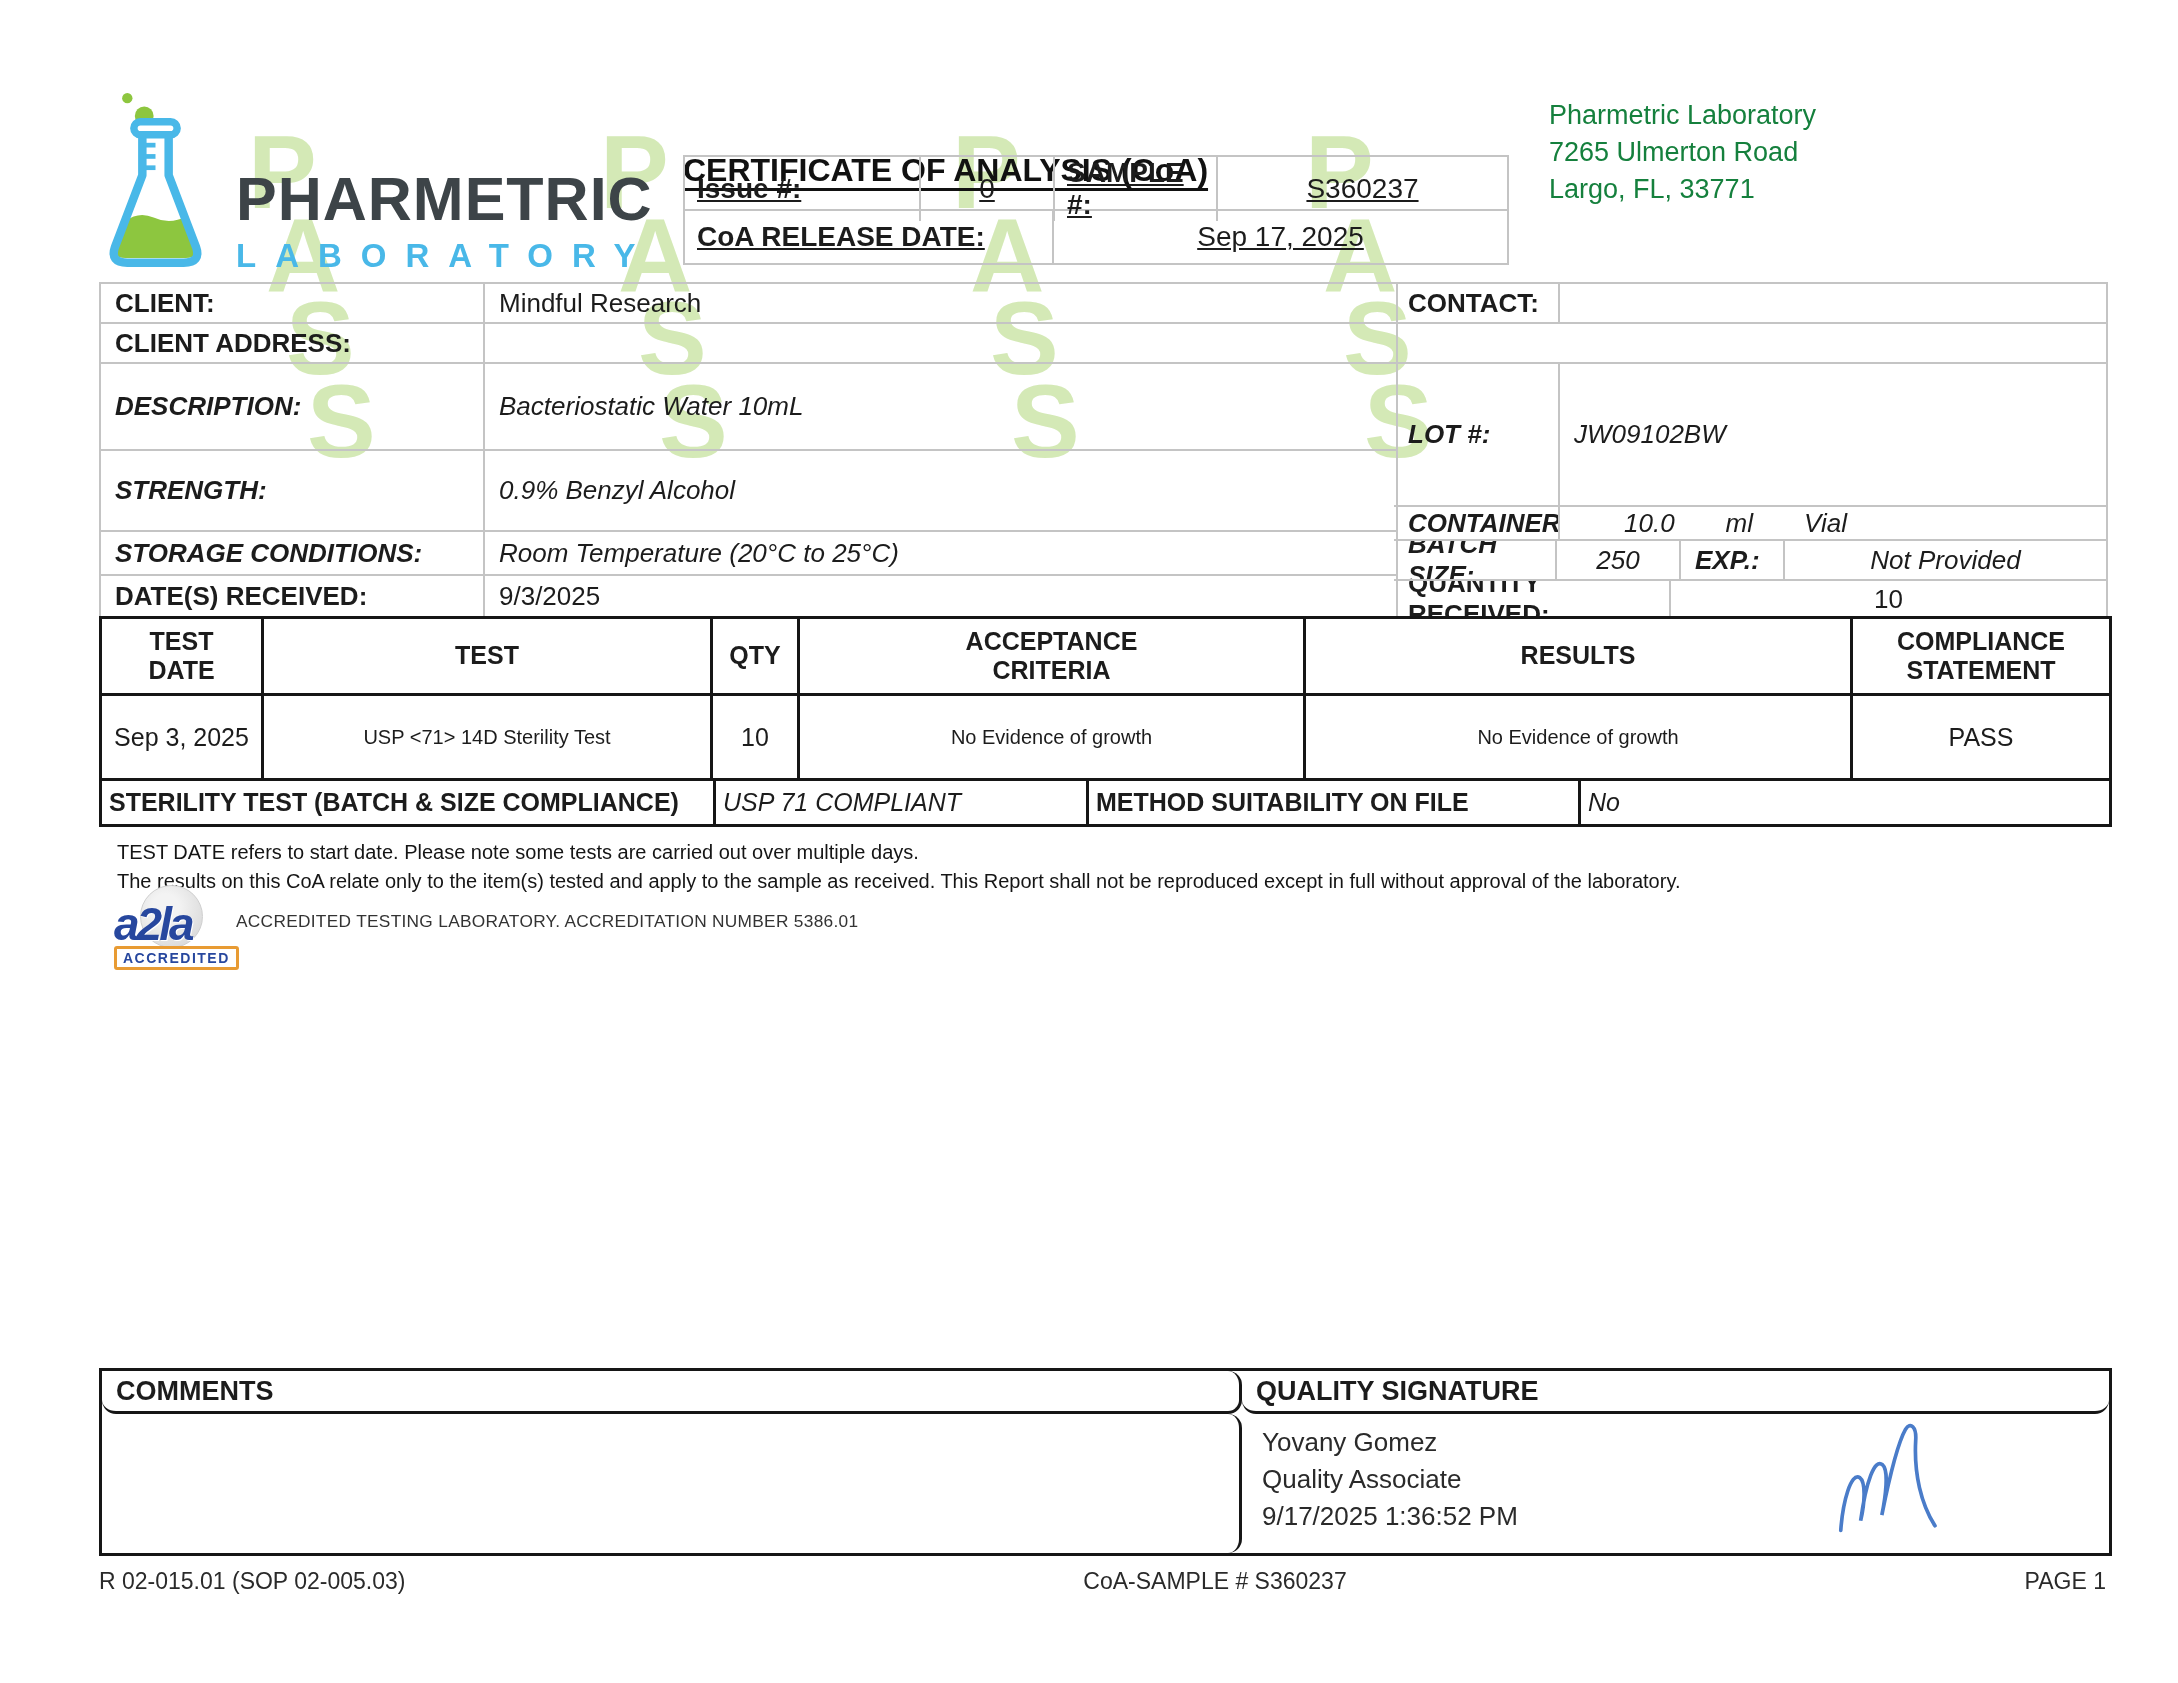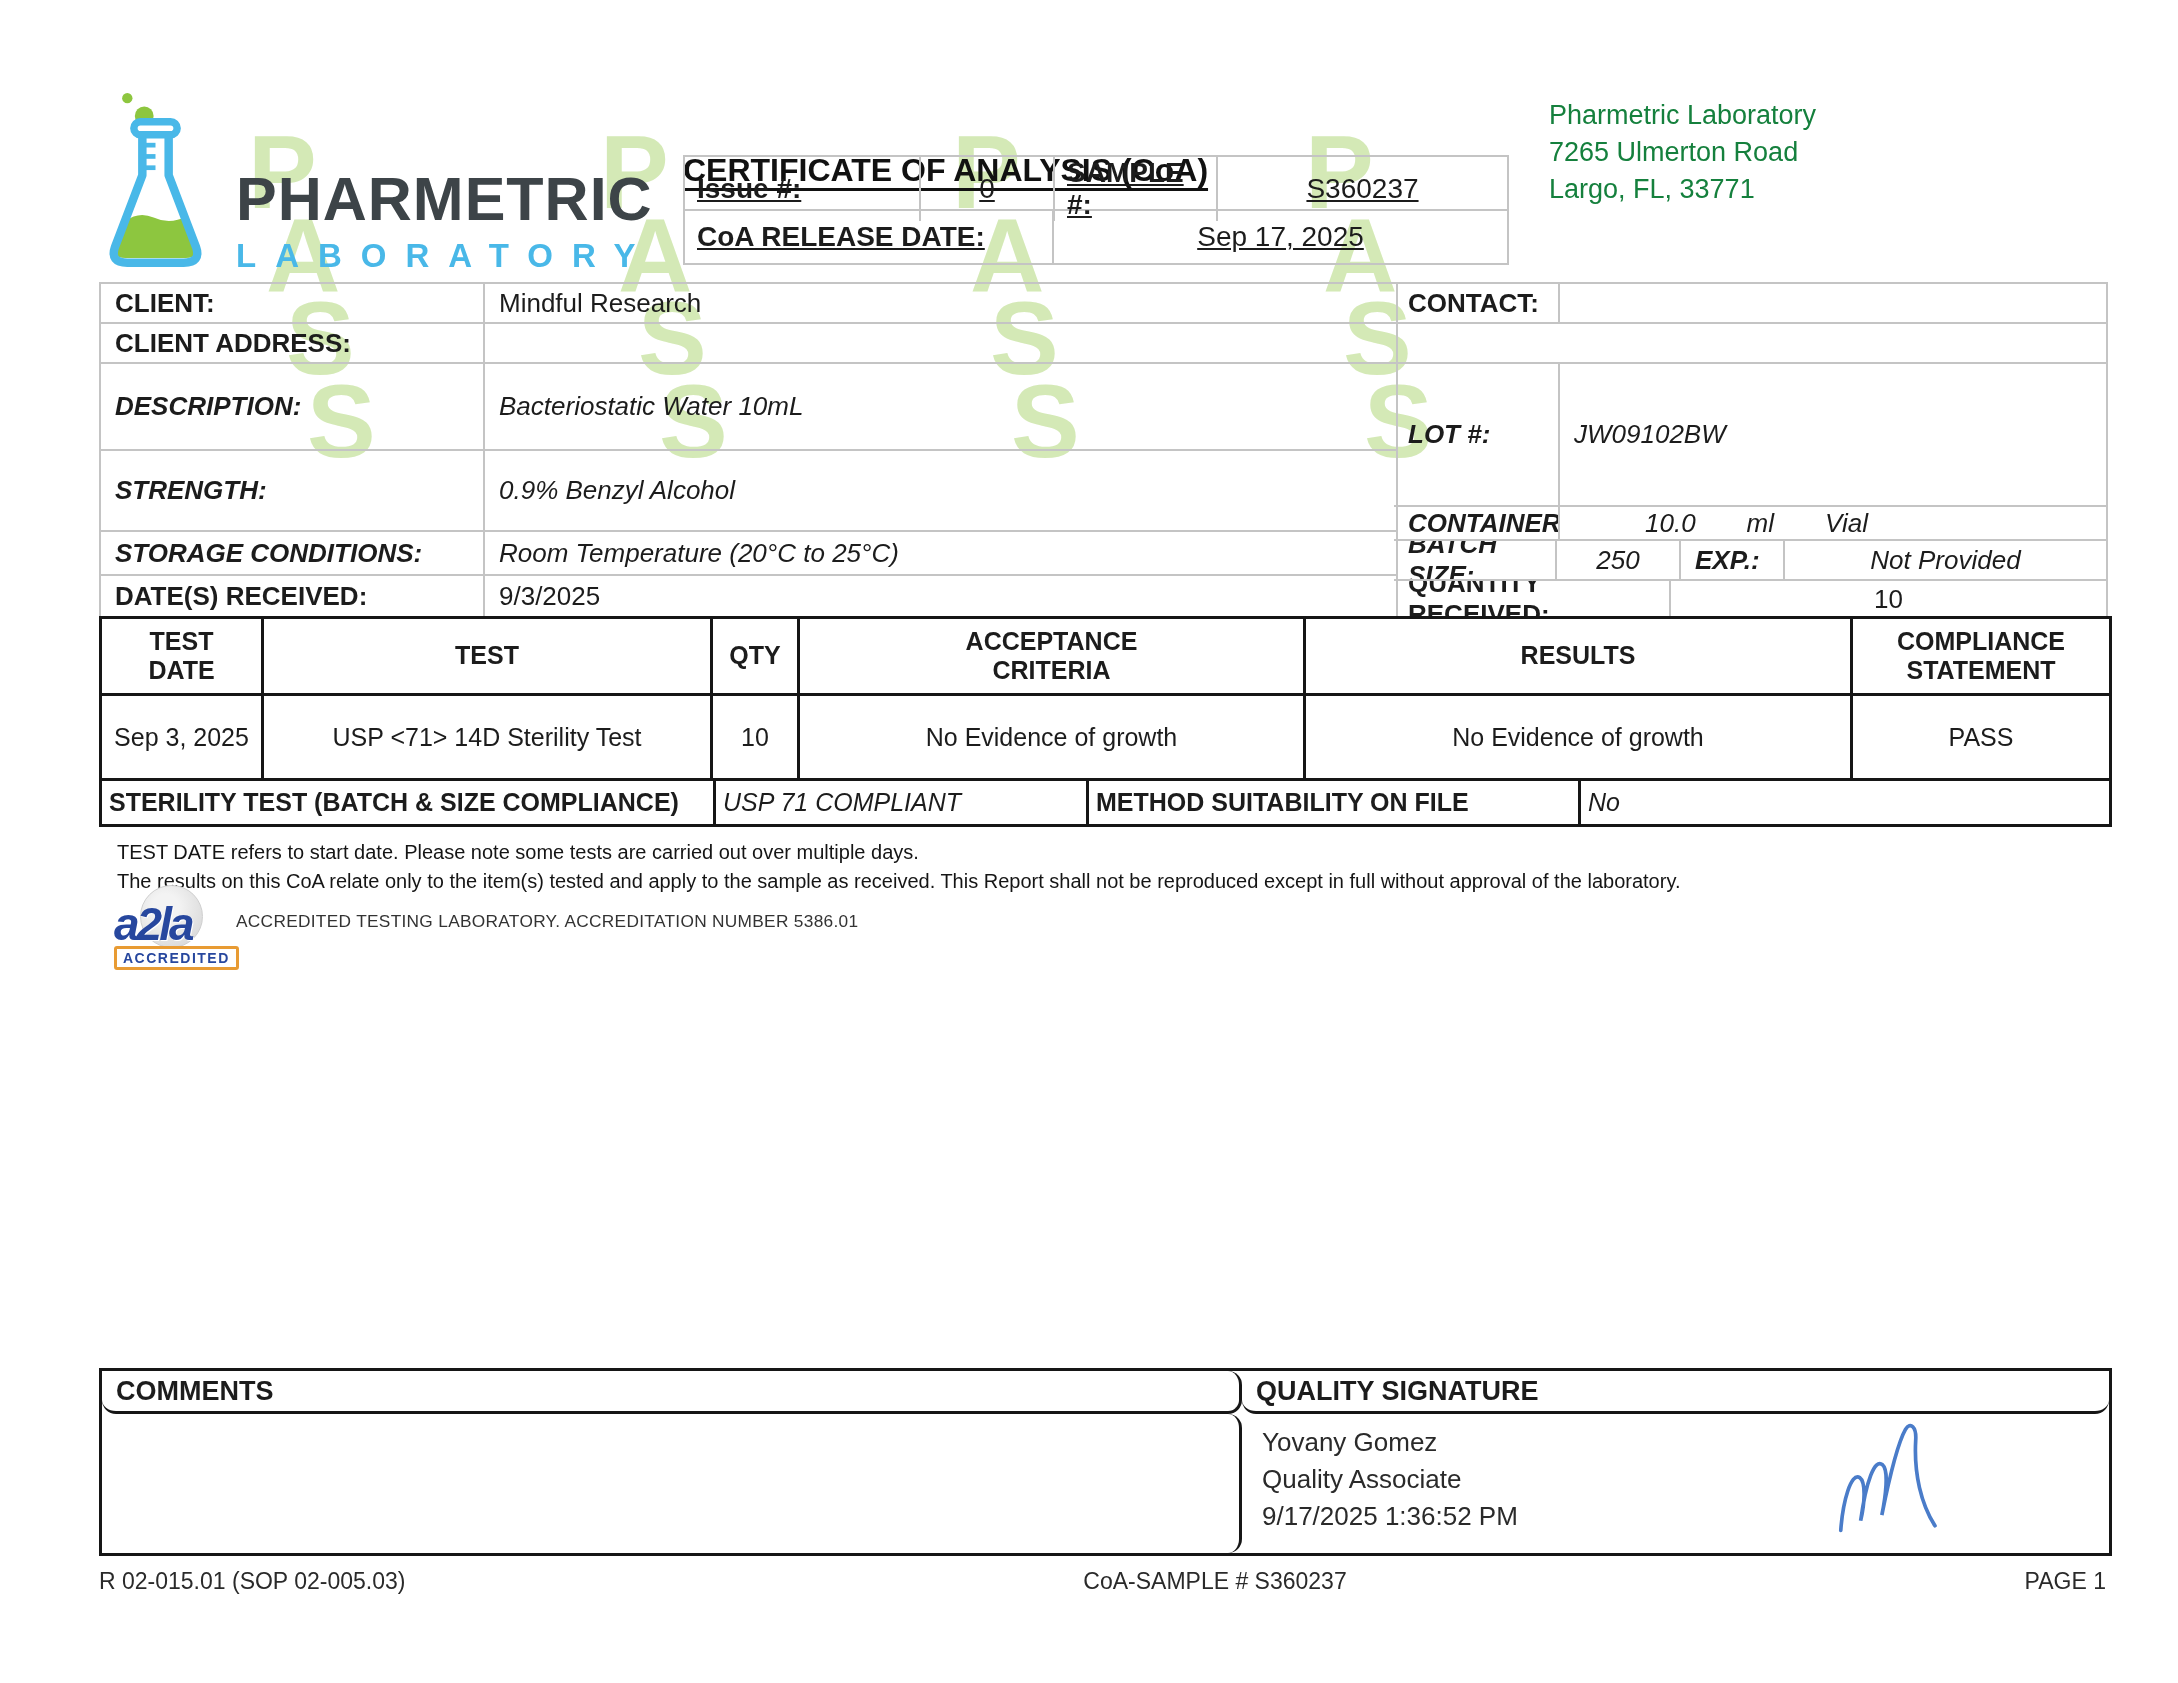--- a/index.html
+++ b/index.html
@@ -49,32 +49,32 @@
   .cleft{left:99px; top:282px; width:1295px;}
   .cleft .crow{grid-template-columns:384px 1fr;}
   .cleft .h38{height:38px;} .cleft .h86{height:85px;} .cleft .h80{height:79px;} .cleft .h42{height:42px;} .cleft .h40{height:40px;}
   .cright{left:1394px; top:282px; width:712px; border-left:none;}
   .rw-contact{grid-template-columns:166px 1fr; height:38px;}
   .rw-spacer{grid-template-columns:1fr; height:38px;}
   .rw-lot{grid-template-columns:166px 1fr; height:141px;}
   .rw-container{grid-template-columns:166px 1fr; height:32px;}
   .rw-batch{grid-template-columns:163px 124px 104px 1fr; height:38px;}
   .rw-qty{grid-template-columns:277px 1fr; height:36px;}
-  .container-vals{display:flex; gap:51px; padding-left:85px; font-style:italic;}
+  .container-vals{display:flex; gap:51px; padding-left:64px; font-style:italic;}
 
   
   .ttable{left:99px; top:616px; width:2007px; border:3px solid #161616;}
   .tgrid{display:grid; grid-template-columns:162px 449px 87px 506px 547px 1fr;}
   .tgrid2{display:grid; grid-template-columns:614px 373px 492px 1fr;}
   .tcell{display:flex; align-items:center; justify-content:center; text-align:center;
     border-right:3px solid #161616; border-bottom:3px solid #161616; font-size:25px;}
   .tcell:nth-child(6n), .tgrid2 .tcell:last-child{border-right:none;}
   .thead .tcell{height:74px; font-weight:700; white-space:pre-line; line-height:1.18;}
   .tbody .tcell{height:82px;}
-  .small{font-size:25px;text-align:center;}
+  .small{font-size:20px;text-align:center;}
   .tfoot .tcell{height:43px; border-bottom:none; justify-content:flex-start; text-align:left; padding-left:7px;}
 
   .notes{left:117px; top:838px; font-size:20px; line-height:29px; color:#151515;}
 
   
   .a2la{left:114px; top:885px; width:109px; height:95px;}
   .a2la-globe{position:absolute; left:26px; top:0; width:61px; height:61px; border-radius:50%;
     background:radial-gradient(circle at 40% 35%, #f3f3f3 25%, #dcdcdc 75%); border:1px solid #cfcfcf;}
   .a2la-word{position:absolute; left:0; top:12px; font-size:46px; font-weight:700; font-style:italic;
     letter-spacing:-3px; color:#27479e; text-shadow:1px 1px 0 #fff;}

